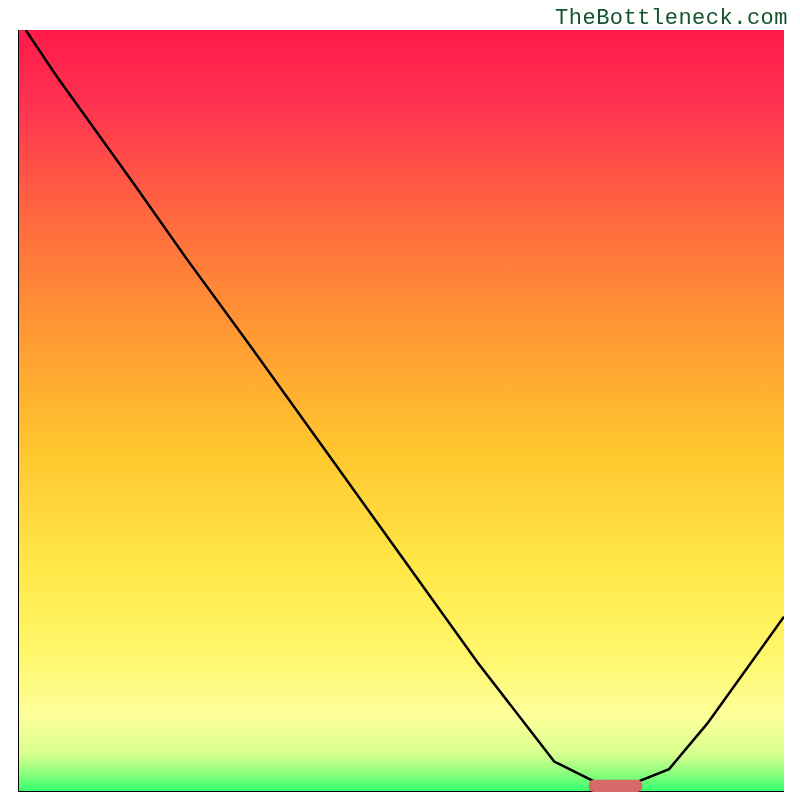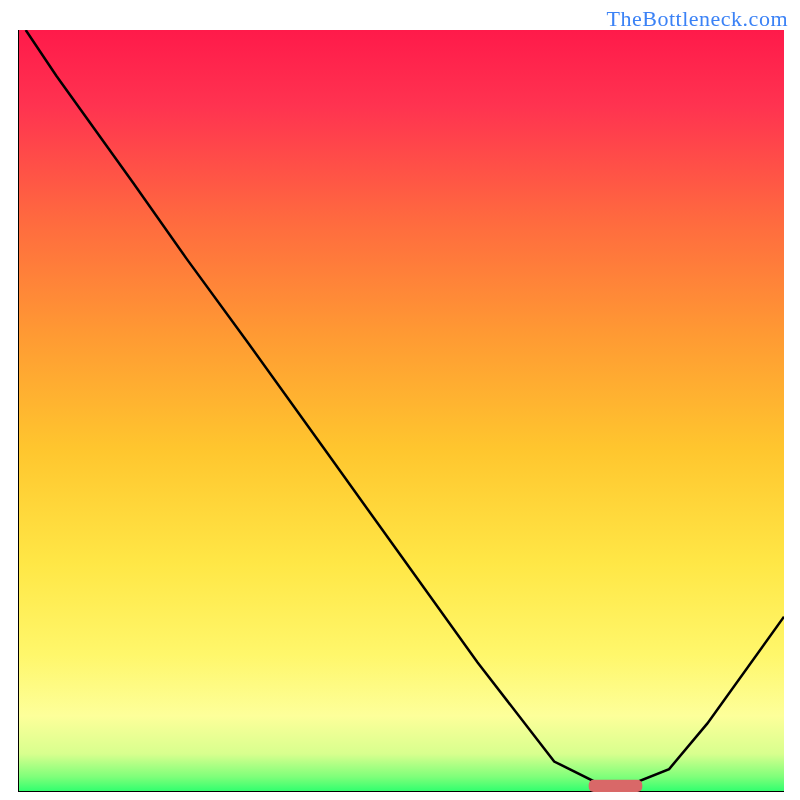--- a/index.html
+++ b/index.html
@@ -11,23 +11,23 @@
   }
   .chart-container {
     position: relative;
     width: 800px;
     height: 800px;
   }
   .watermark {
     position: absolute;
     top: 6px;
     right: 12px;
-    font-family: Liberation Serif, serif;
+    font-family: Liberation Mono, monospace;
     font-size: 22px;
-    color: #3b82f6;
+    color: #14532d;
     font-weight: normal;
     letter-spacing: 0.5px;
   }
   .plot-area {
     position: absolute;
     left: 18px;
     top: 30px;
     width: 766px;
     height: 762px;
     box-sizing: border-box;

